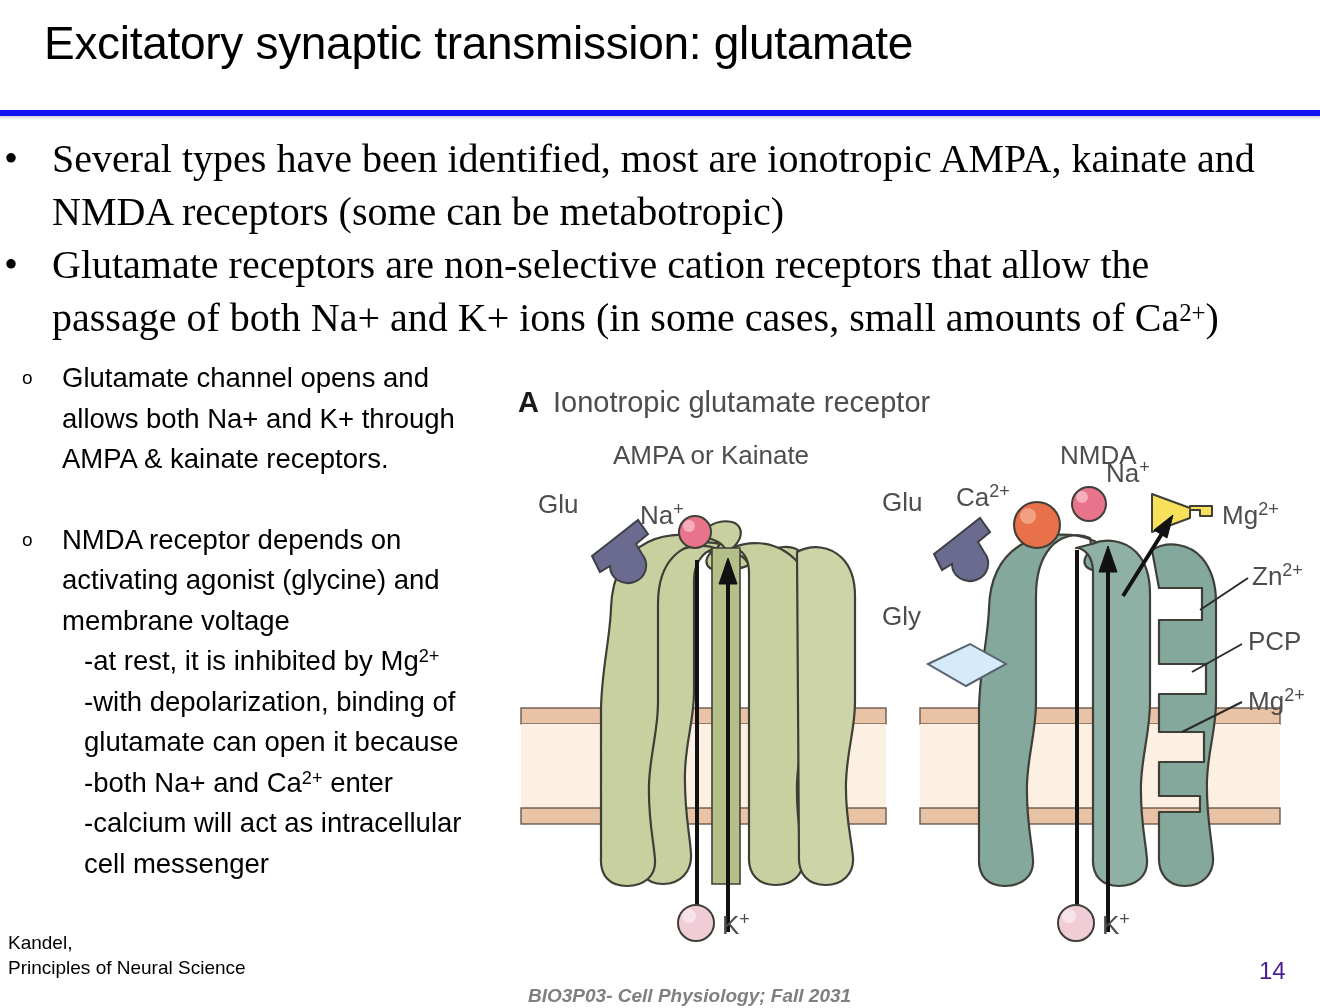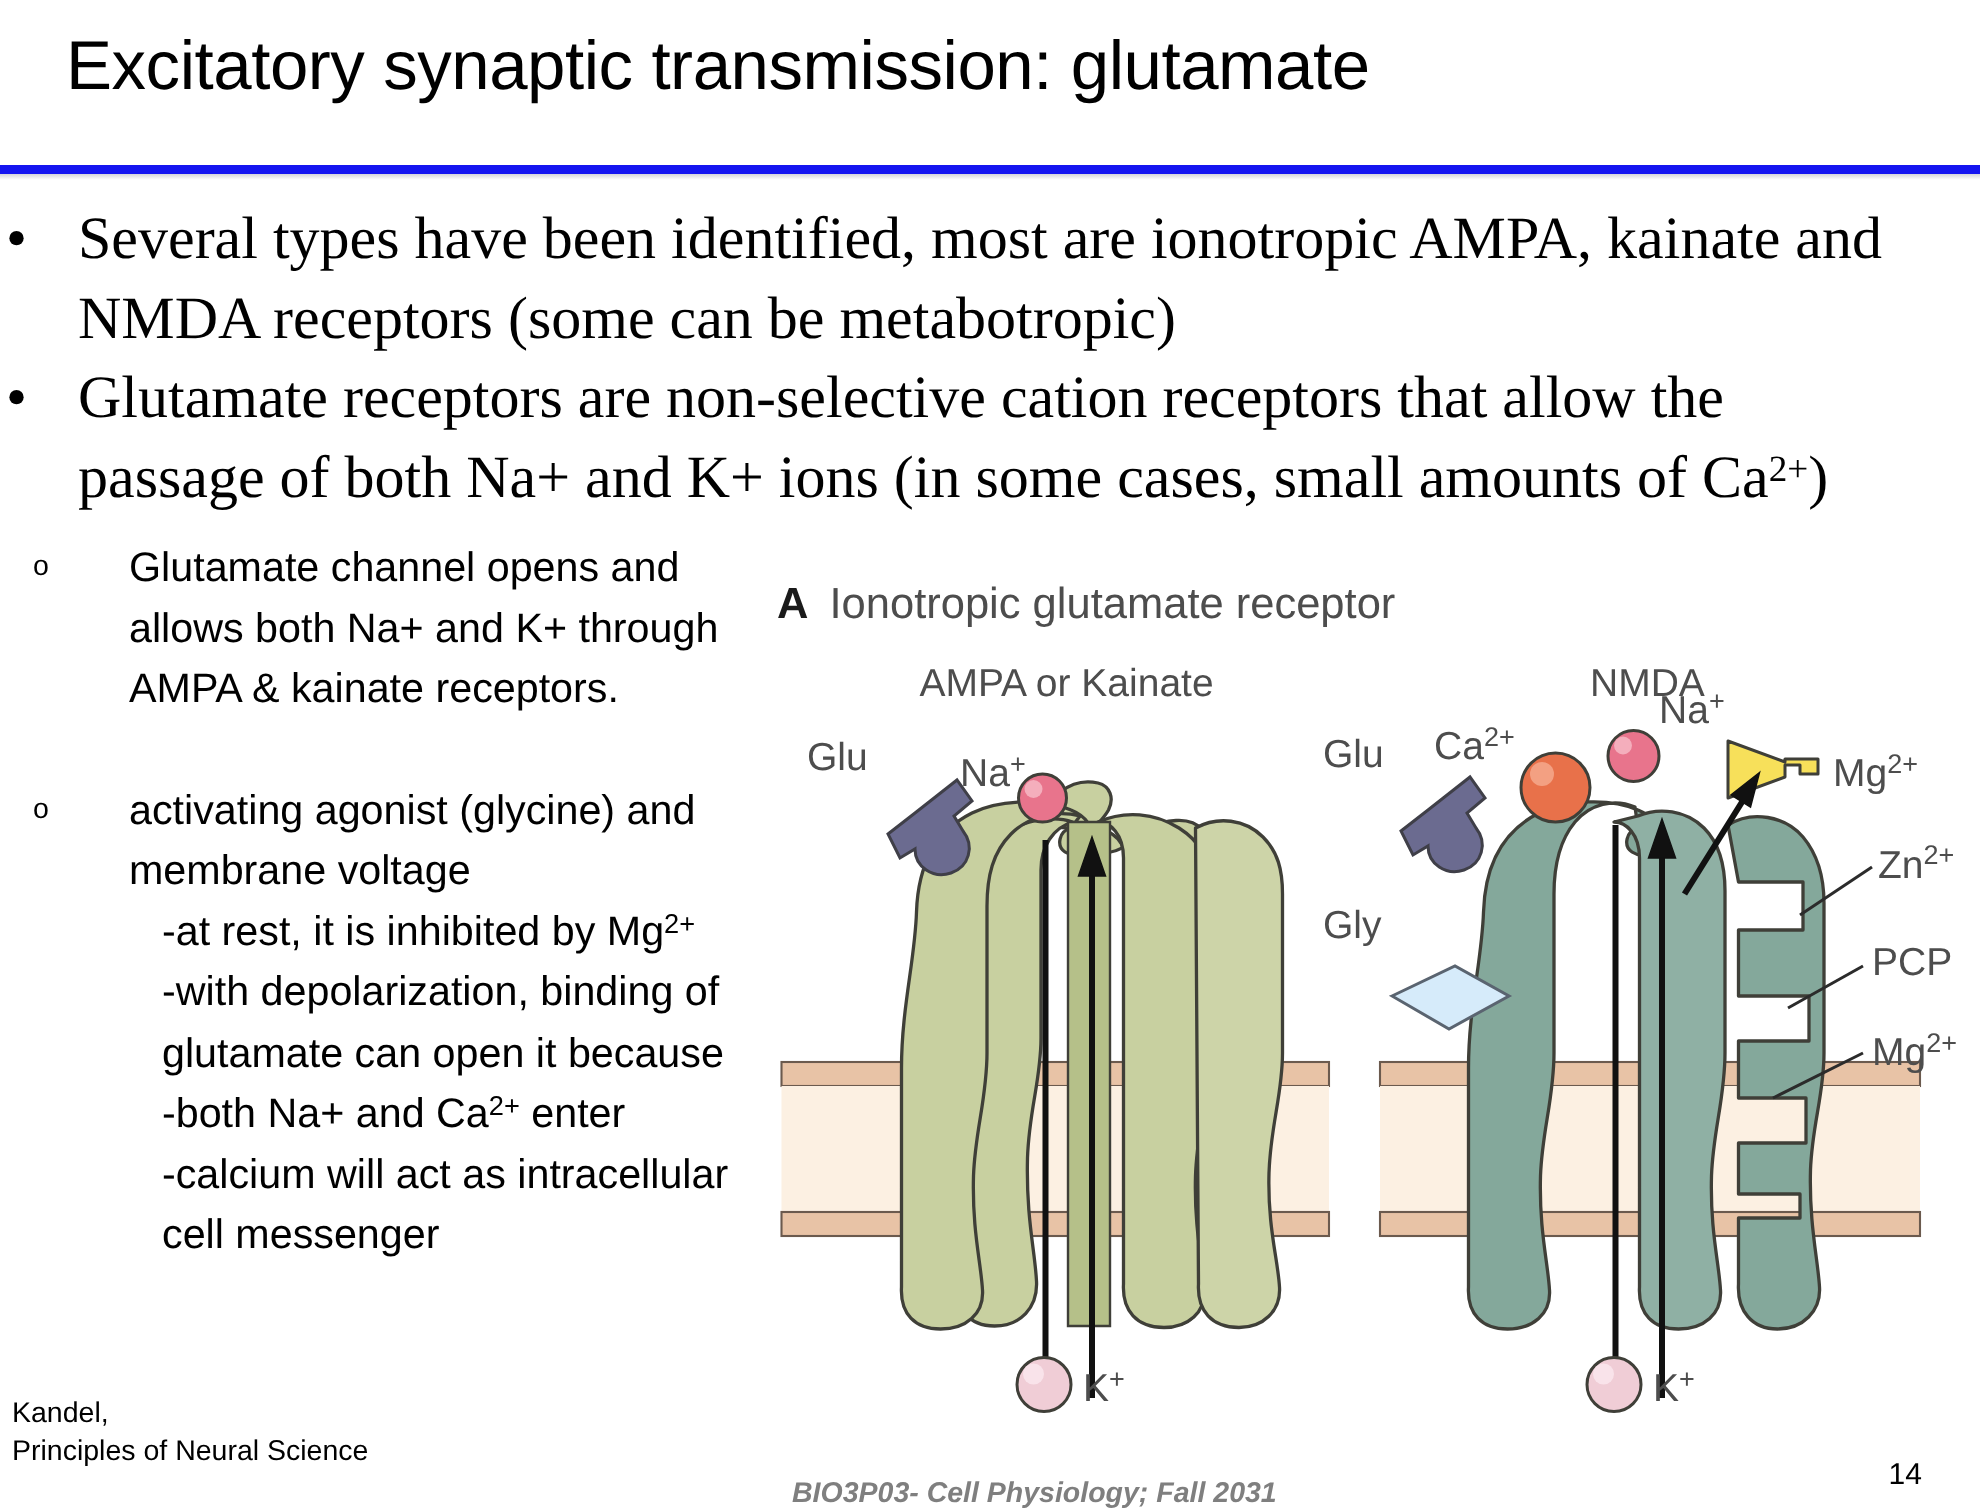--- a/index.html
+++ b/index.html
@@ -90,21 +90,21 @@
     margin: 0;
   }
   .sub-item .circ {
     position: absolute;
     left: 22px;
     top: 0px;
     font-size: 19px;
     line-height: 40.5px;
   }
   .sub-item .sub-body {
-    padding-left: 86px;
+    padding-left: 62px;
   }
   .sub-line {
     white-space: nowrap;
   }
   .sub-line.indent {
     padding-left: 22px;
   }
   .sub-line.outdent {
     margin-left: -62px;
     padding-left: 18px;
@@ -140,23 +140,22 @@
     font-style: italic;
     font-weight: bold;
     font-size: 19px;
     color: #7f7f7f;
   }
   #page-number {
     position: absolute;
     left: 1259px;
     top: 957px;
     font-family: "Liberation Sans", sans-serif;
-    font-size: 20px;
-    color: #000000;
-    margin-top: 15px;
+    font-size: 24px;
+    color: #4c1d95;
   }
 
   
   #figure {
     position: absolute;
     left: 500px;
     top: 372px;
     width: 820px;
     height: 600px;
   }
@@ -203,20 +202,21 @@
       <div class="sub-line">allows both Na+ and K+ through</div>
       <div class="sub-line">AMPA &amp; kainate receptors.</div>
     </div>
   </div>
 
   <div class="gap"></div>
 
   <div class="sub-item">
     <span class="circ">o</span>
     <div class="sub-body">
+      <div class="sub-line">NMDA receptor depends on</div>
       <div class="sub-line">activating agonist (glycine) and</div>
       <div class="sub-line">membrane voltage</div>
 
       <div class="sub-line indent"><span>-at rest, it is inhibited by Mg</span><span class="sup2">2+</span><span></span></div>
 
       <div class="sub-line indent"><span>-with depolarization, binding of</span><span class="sup2"></span><span></span></div>
 
       <div class="sub-line indent"><span>glutamate can open it because</span><span class="sup2"></span><span></span></div>
 
 

